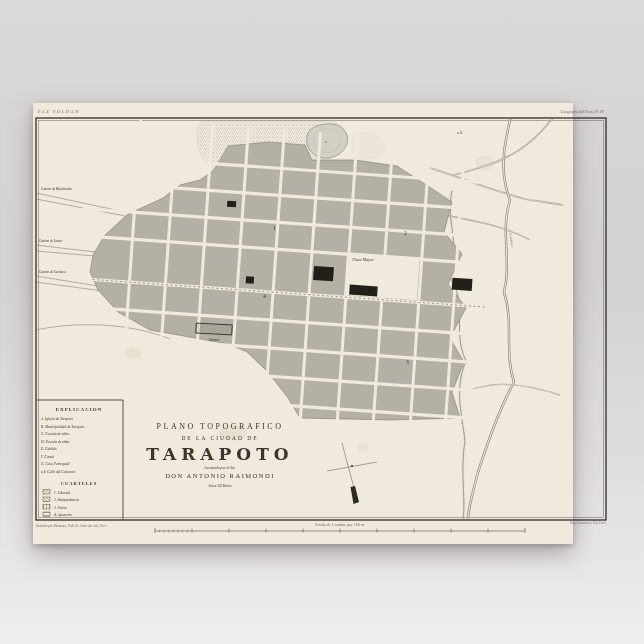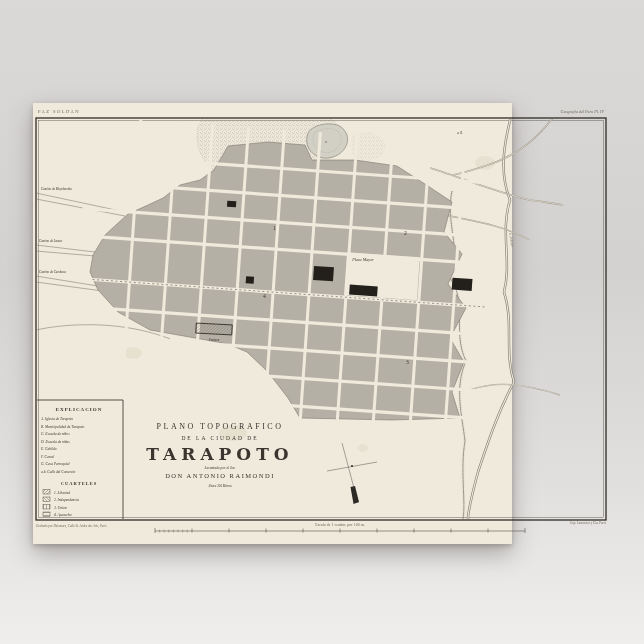--- a/index.html
+++ b/index.html
@@ -2,21 +2,21 @@
 <html><head>
 <meta charset="utf-8">
 <style>
   html,body{margin:0;padding:0;}
   .stage{
     position:relative;width:644px;height:644px;overflow:hidden;
     background:linear-gradient(180deg,#dbd9d8 0%,#d4d2d1 42%,#e0dedd 72%,#efeeed 100%);
     font-family:"Liberation Serif", serif;
   }
   .poster{
-    position:absolute;left:33px;top:103px;width:479px;height:441px;
+    position:absolute;left:33px;top:103px;width:540px;height:441px;
     background:#efeadc;
     box-shadow:0 10px 22px rgba(60,55,50,.35), 0 2px 5px rgba(60,55,50,.28);
     text-align:right;
   }
   .poster svg{position:absolute;left:0;top:0;}
   text{fill:#3a362f;}
   .faded{fill:#6f675a;}
   .tiny-italic{font-style:italic;}
 </style>
 </head>

